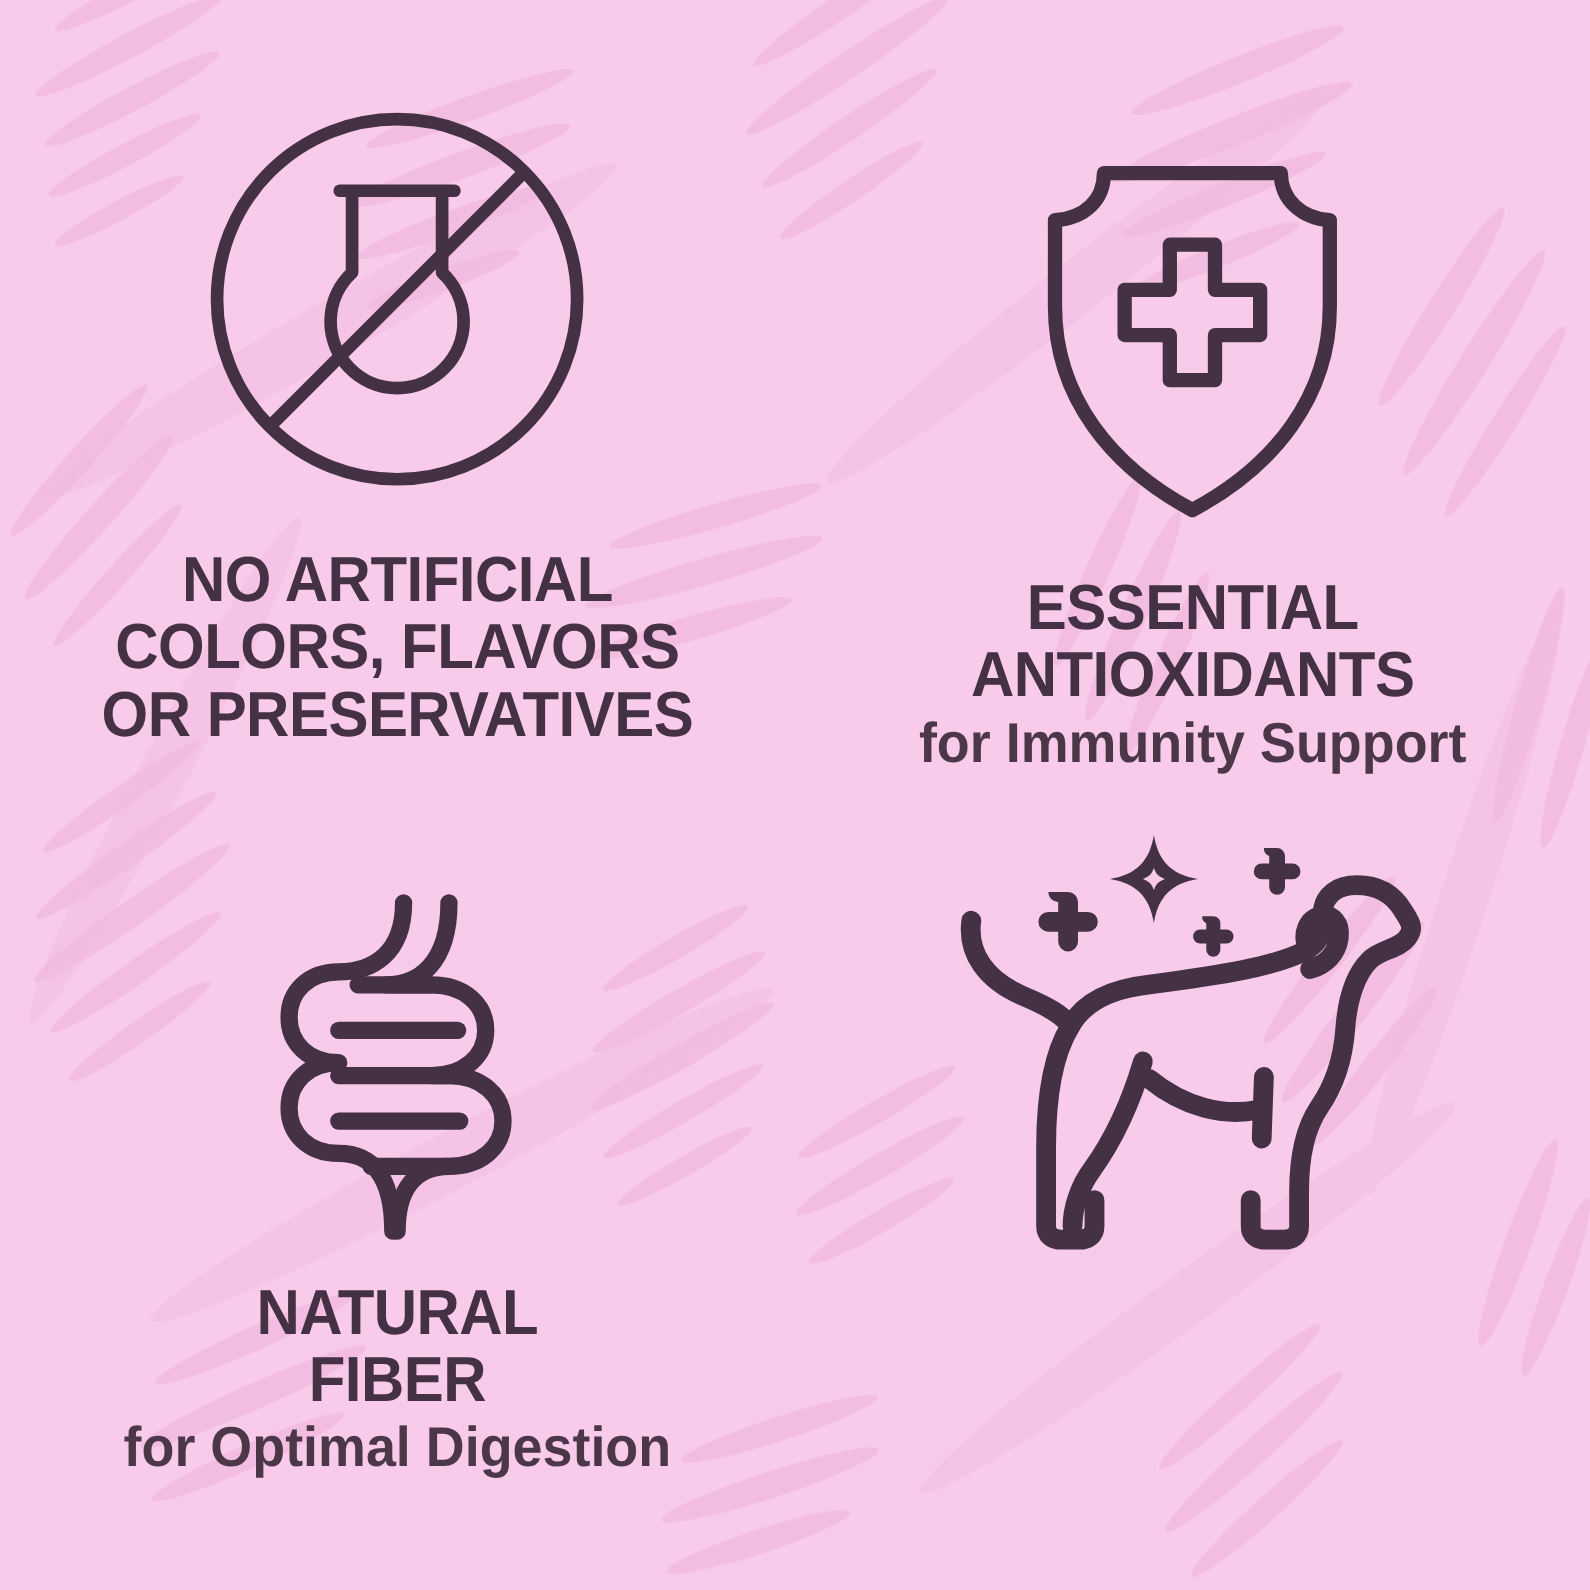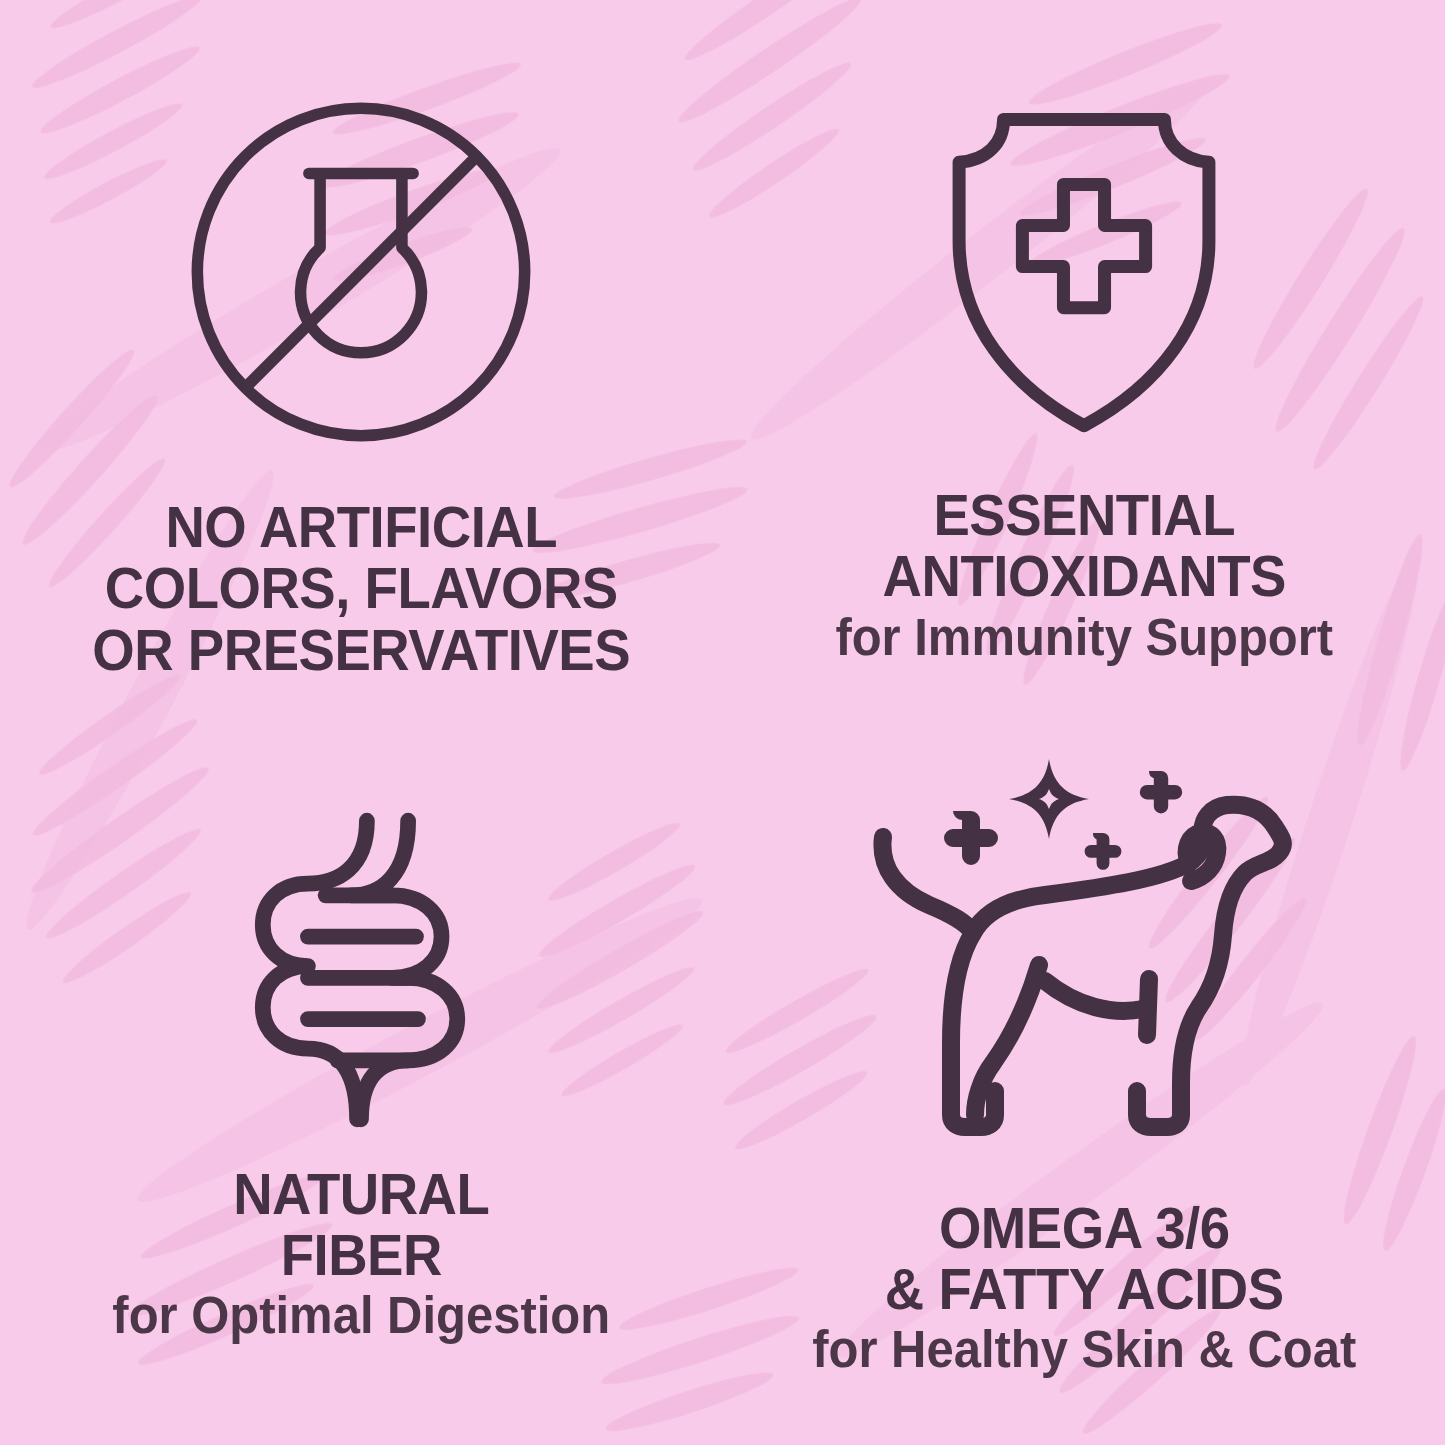--- a/index.html
+++ b/index.html
@@ -73,21 +73,21 @@
     transform: scaleX(0.96);
     transform-origin: center top;
     margin-top: 2px;
   }
 
   
   .q-tl { padding-top: 78px; }
   .q-tl .icon-wrap { height: 380px; }
   .q-tl .caption { margin-top: 38px; }
 
-  .q-tr { padding-top: 74px; }
+  .q-tr { padding-top: 112px; }
   .q-tr .icon-wrap { height: 368px; }
   .q-tr .caption { margin-top: 42px; }
 
   .q-bl { padding-top: 38px; }
   .q-bl .icon-wrap { height: 374px; }
   .q-bl .caption { margin-top: 28px; }
 
   .q-br { padding-top: 10px; }
   .q-br .icon-wrap { height: 430px; }
   .q-br .caption { margin-top: 34px; }
@@ -339,21 +339,16 @@
                      C92 28.8 91.2 28 90 25 Z" fill-rule="evenodd"></path>
 
             <path d="M46 32 h9 a4.5 4.5 0 0 1 4.5 4.5 V41 h4.5 a4.5 4.5 0 0 1 0 9 H59.5 v4.5 a4.5 4.5 0 0 1 -9 0 V50 H46 a4.5 4.5 0 0 1 0 -9 h4.5 v-4.5 A4.5 4.5 0 0 1 46 32 Z" transform="translate(-4,4)"></path>
 
             <path d="M140 16 h6 a3.6 3.6 0 0 1 3.6 3.6 v3.4 h3.4 a3.6 3.6 0 0 1 0 7.2 h-3.4 v3.4 a3.6 3.6 0 0 1 -7.2 0 v-3.4 h-3.4 a3.6 3.6 0 0 1 0 -7.2 h3.4 v-3.4 A3.6 3.6 0 0 1 140 16 Z"></path>
 
             <path d="M112 47 h5 a3.2 3.2 0 0 1 3.2 3.2 v2.8 h2.8 a3.2 3.2 0 0 1 0 6.4 h-2.8 v2.8 a3.2 3.2 0 0 1 -6.4 0 v-2.8 h-2.8 a3.2 3.2 0 0 1 0 -6.4 h2.8 v-2.8 A3.2 3.2 0 0 1 112 47 Z"></path>
           </g>
         </svg>
       </div>
-      <div class="caption">
-        <div class="cap-main">OMEGA 3/6
-&amp; FATTY ACIDS</div>
-        <div class="cap-sub">for Healthy Skin &amp; Coat</div>
-      </div>
     </div>
 
   </div>
 </div>
 
 </body></html>

